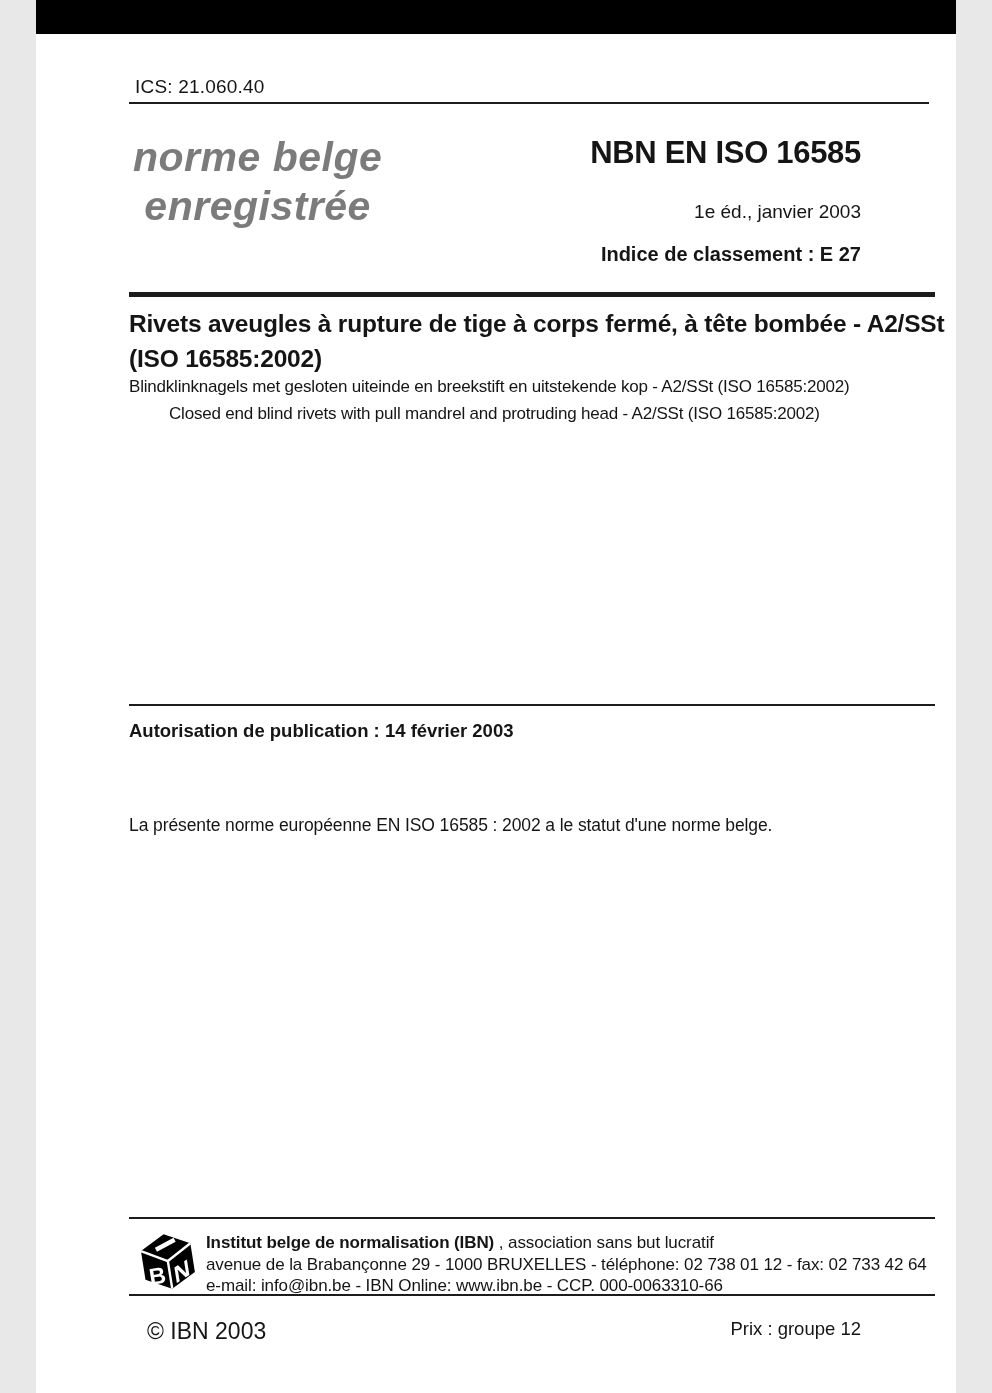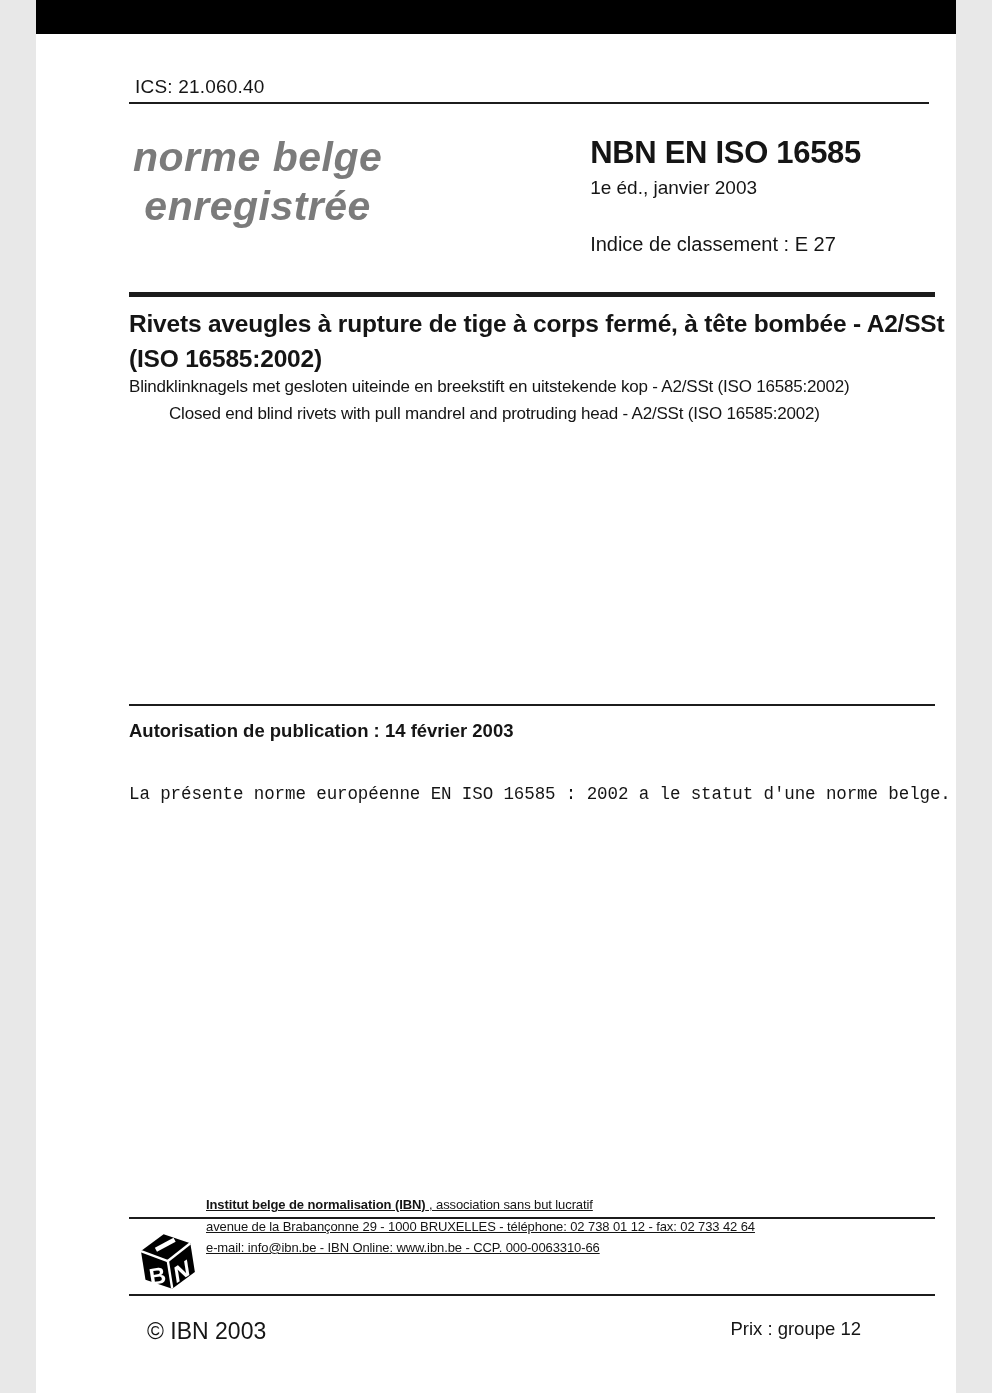--- a/index.html
+++ b/index.html
@@ -15,42 +15,42 @@
   .topbar{position:absolute;left:0;top:0;width:992px;height:34px;background:#000;}
   .ics{position:absolute;left:99px;top:76px;font-size:19px;letter-spacing:0.2px;}
   .rule{position:absolute;background:#1c1c1c;}
   .rule-ics{left:93px;top:102px;width:800px;height:2px;}
   .doc-type{
     position:absolute;left:97px;top:133px;
     font-size:41px;font-weight:bold;font-style:italic;
     color:#7b7b7b;line-height:49px;letter-spacing:0.5px;text-align:center;
   }
   .head-right{
-    position:absolute;right:95px;top:135px;
+    position:absolute;right:95px;top:135px;text-align:right;
   }
   .ref{font-size:31px;font-weight:bold;letter-spacing:-0.3px;}
-  .edition{font-size:19px;margin-top:6px;}
-  .classement{font-size:20px;font-weight:normal;margin-top:34px;}
+  .edition{font-size:19px;margin-top:30px;}
+  .classement{font-size:20px;font-weight:bold;margin-top:20px;}
   .rule-thick{left:93px;top:292px;width:806px;height:5px;}
   .title{
     position:absolute;left:93px;top:306px;width:820px;
     font-size:24.5px;font-weight:bold;line-height:35px;letter-spacing:-0.2px;
   }
   .subtitle{position:absolute;left:93px;width:830px;font-size:17px;letter-spacing:-0.2px;}
   .subtitle-nl{top:377px;}
   .subtitle-en{top:404px;margin-left:40px;}
   .rule-auth{left:93px;top:704px;width:806px;height:2px;}
   .authorization{position:absolute;left:93px;top:720px;font-size:18.5px;font-weight:bold;}
   .para{position:absolute;left:93px;width:830px;font-size:17.5px;letter-spacing:-0.1px;}
-  .para-1{top:784px;font-family:Liberation Mono, monospace;}
+  .para-1{top:815px;}
   .para-2{top:816px;}
   .rule-box-top{left:93px;top:1217px;width:806px;height:2px;}
   .rule-box-bottom{left:93px;top:1294px;width:806px;height:2px;}
   .logo{position:absolute;left:100px;top:1232px;width:64px;height:60px;}
-  .pub-text{position:absolute;left:170px;top:1194px;width:740px;font-size:13px;line-height:21.5px;letter-spacing:-0.1px;text-decoration:underline;}
+  .pub-text{position:absolute;left:170px;top:1232px;width:740px;font-size:17px;line-height:21.5px;letter-spacing:-0.1px;}
   .pub-bold{font-weight:bold;}
   .footer-copyright{position:absolute;left:95px;top:1318px;font-size:23px;margin-left:16px;}
   .footer-price{position:absolute;right:95px;top:1318px;font-size:18.5px;text-align:left;}
 </style>
 </head>
 <body>
 
 <div class="page">
 
   <div class="topbar"></div>

